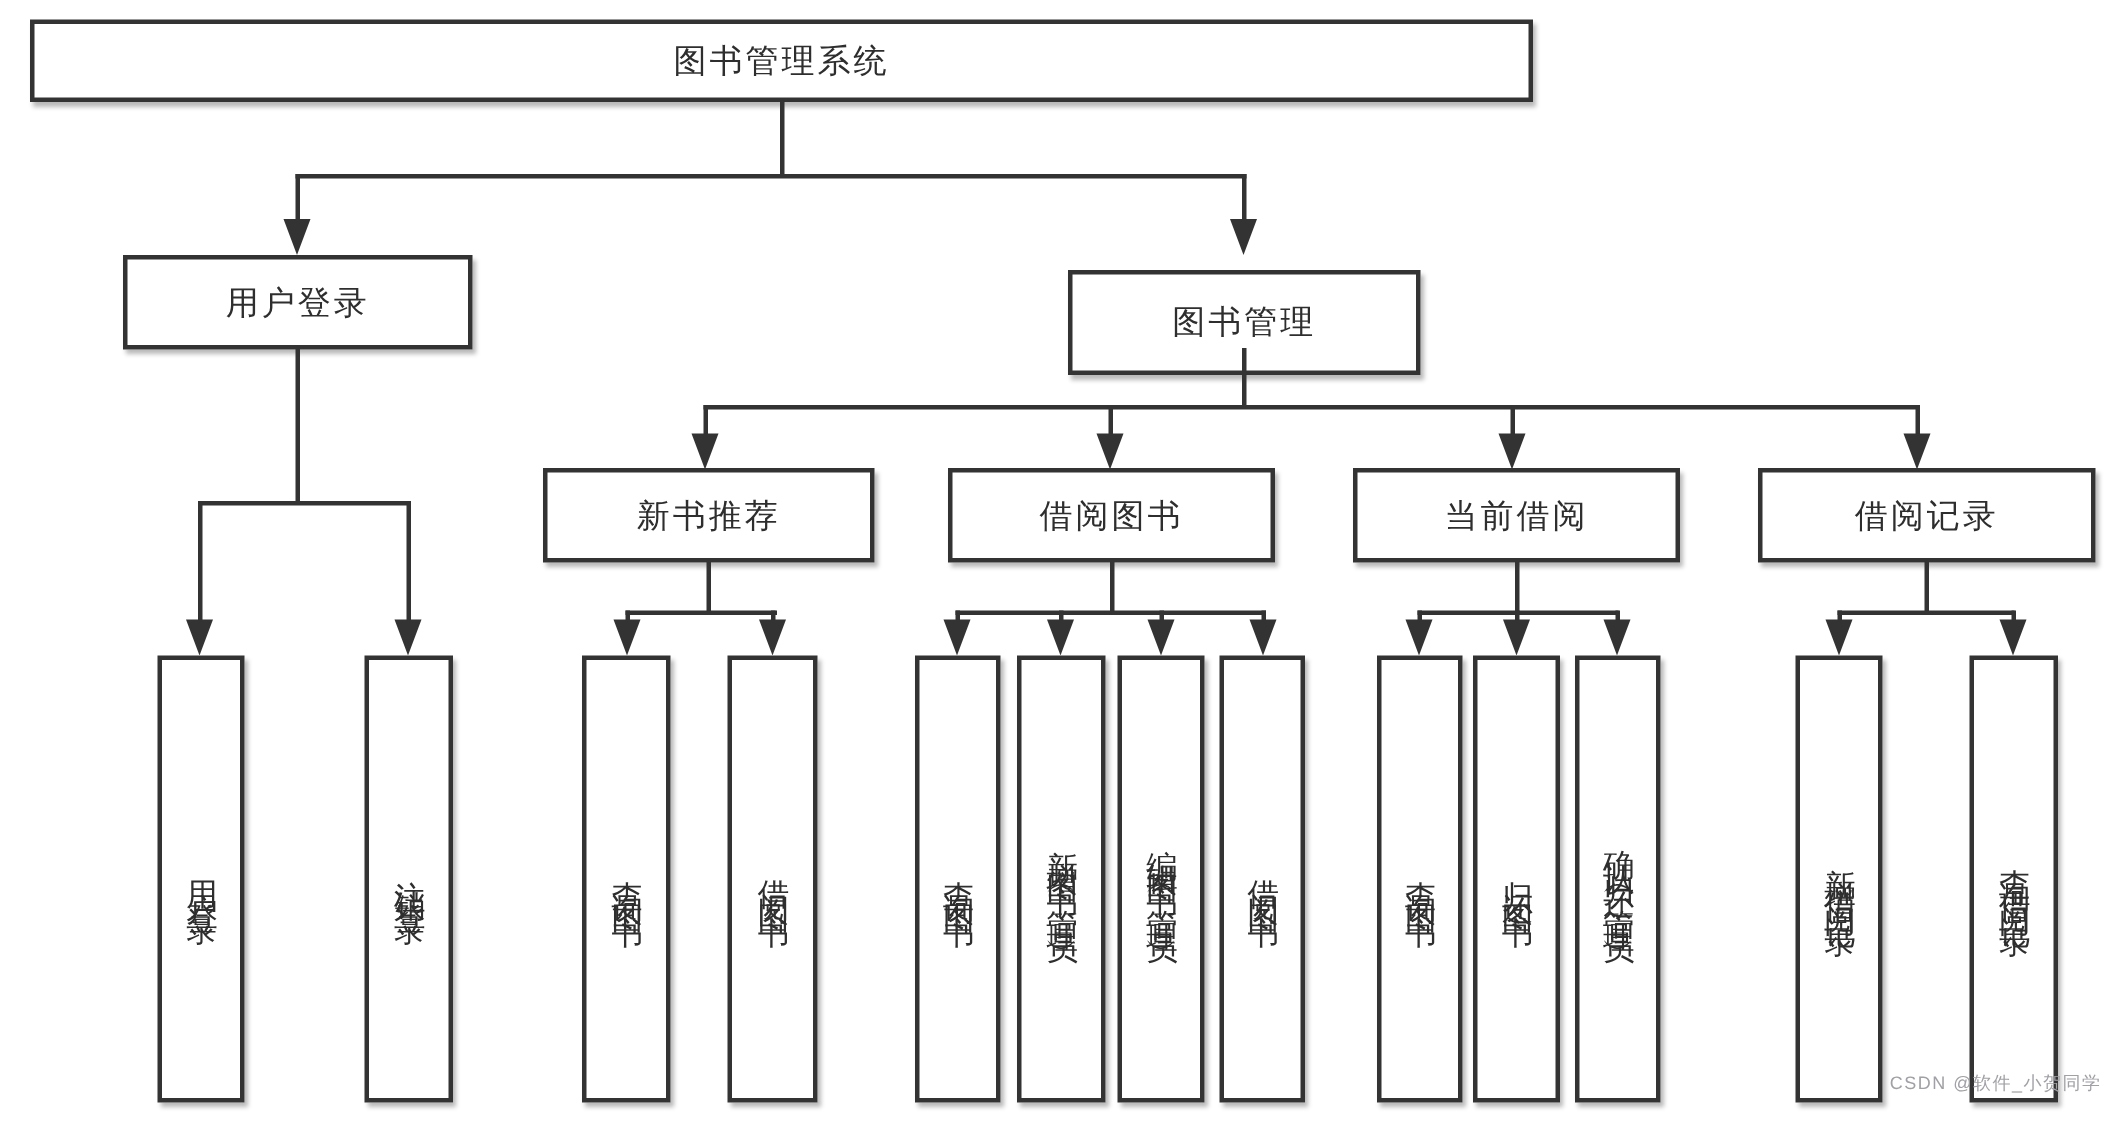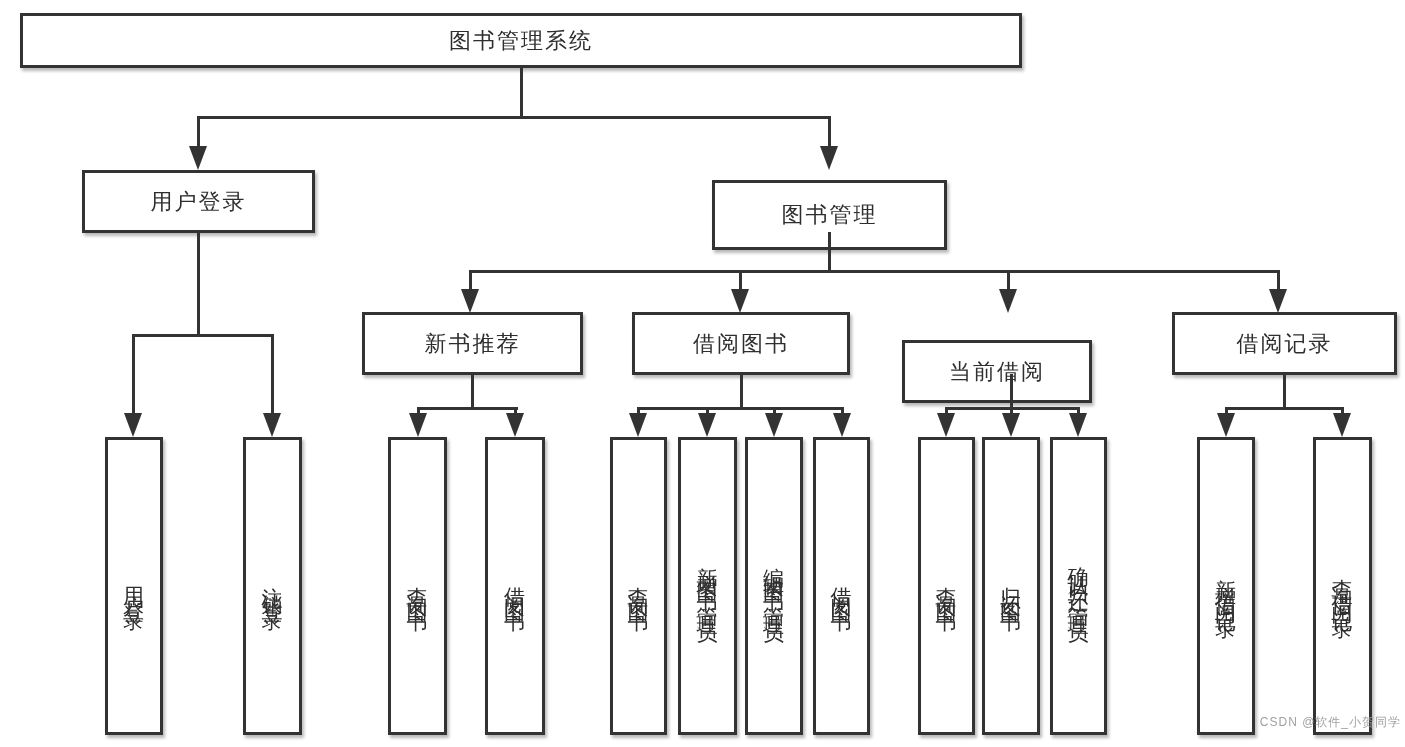--- a/index.html
+++ b/index.html
@@ -76,21 +76,21 @@
   <div class="arr" style="left:999px;top:289px;"></div>
   <div class="vline" style="left:1277px;top:270px;height:21px;"></div>
   <div class="arr" style="left:1269px;top:289px;"></div>
 
   <div class="box" style="left:362px;top:312px;width:221px;height:63px;">
     <span>新书推荐</span>
   </div>
   <div class="box" style="left:632px;top:312px;width:218px;height:63px;">
     <span>借阅图书</span>
   </div>
-  <div class="box" style="left:902px;top:312px;width:190px;height:63px;margin-top:28px;">
+  <div class="box" style="left:902px;top:312px;width:218px;height:63px;">
     <span>当前借阅</span>
   </div>
   <div class="box" style="left:1172px;top:312px;width:225px;height:63px;">
     <span>借阅记录</span>
   </div>
 
   <div class="vline" style="left:471px;top:374px;height:35px;"></div>
   <div class="vline" style="left:740px;top:374px;height:35px;"></div>
   <div class="vline" style="left:1010px;top:374px;height:35px;"></div>
   <div class="vline" style="left:1283px;top:374px;height:35px;"></div>

